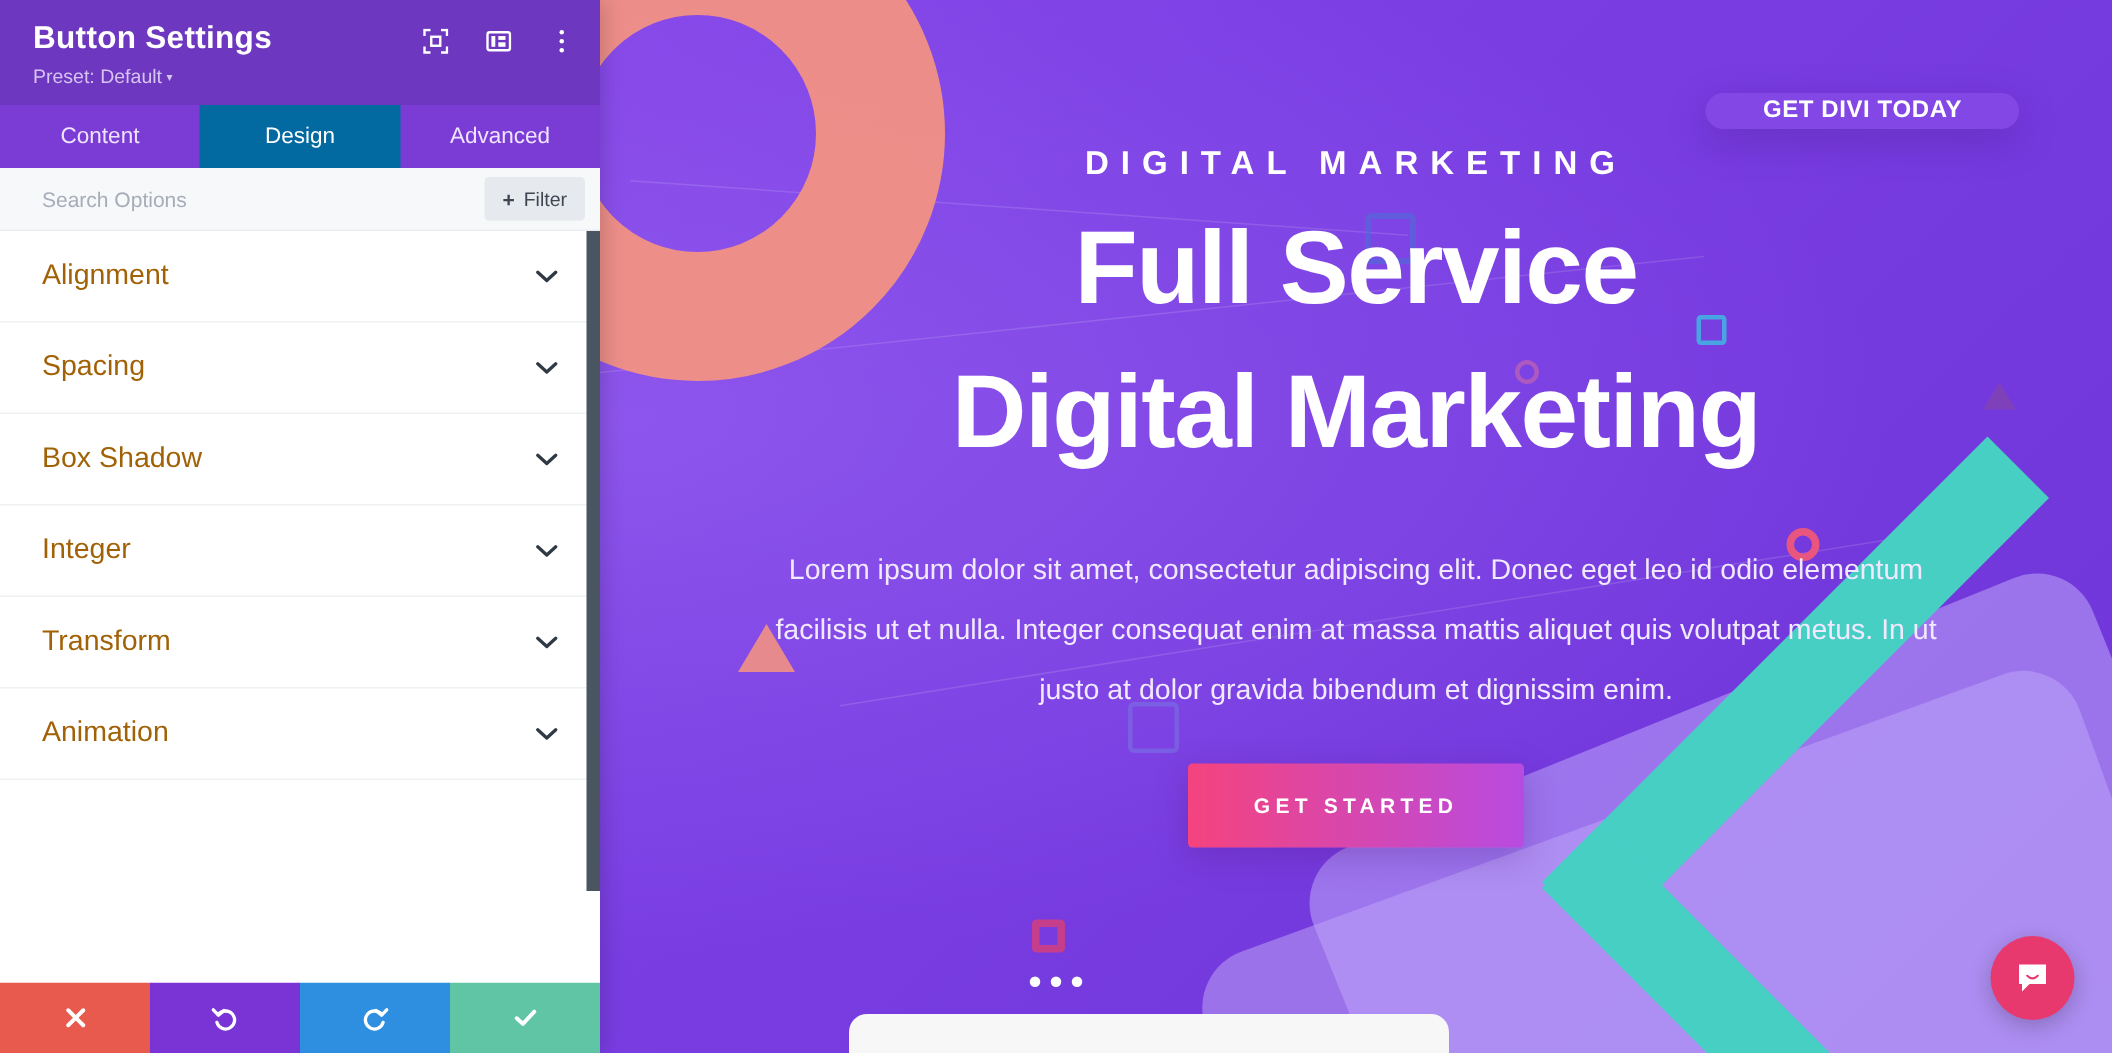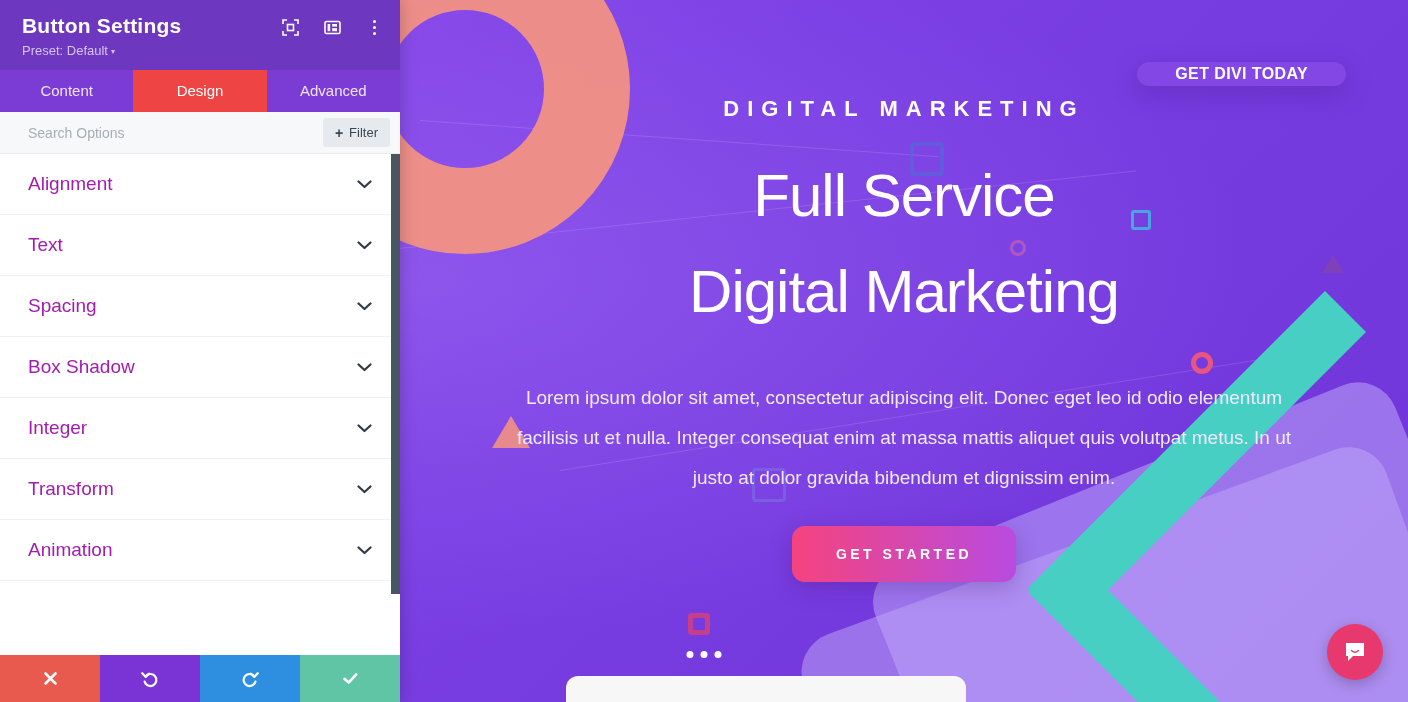--- a/index.html
+++ b/index.html
@@ -86,31 +86,31 @@
   .hero-content {
     position: absolute; left: 400px; top: 0; width: 1008px; height: 702px;
     text-align: center;
   }
   .eyebrow {
     margin-top: 96px;
     font-size: 22px; font-weight: bold; letter-spacing: 8px;
     color: #ffffff;
   }
   .hero-title {
-    margin-top: 26px;
-    font-size: 60px; line-height: 96px; font-weight: normal;
+    margin-top: 9px;
+    font-size: 69px; line-height: 96px; font-weight: bold;
     color: #ffffff; letter-spacing: -1px;
   }
   .hero-para {
     margin: 38px auto 0 auto; width: 780px;
     font-size: 19px; line-height: 40px; color: #F1E9FF; font-weight: 400;
   }
   .cta-started {
     display: inline-block; margin-top: 28px;
-    padding: 20px 44px; border: 0; border-radius: 13px;
+    padding: 20px 44px; border: 0; border-radius: 3px;
     background: linear-gradient(90deg, #F5437E 0%, #B84BE0 100%);
     color: #ffffff; font-size: 14px; font-weight: bold; letter-spacing: 3.5px;
     cursor: pointer; box-shadow: 0 6px 22px rgba(80,20,120,.28);
   }
   .dots-menu {
     position: absolute; left: 50%; transform: translateX(-50%);
     bottom: 36px; display: flex; gap: 7px; align-items: center;
     padding: 8px 10px; border-radius: 14px; cursor: pointer;
   }
   .dots-menu span { width: 7px; height: 7px; border-radius: 50%; background: #ffffff; display: block; }
@@ -159,21 +159,21 @@
   .hicon { cursor: pointer; display: flex; align-items: center; justify-content: center;
            width: 20px; height: 20px; }
   .dots-v { display: flex; flex-direction: column; gap: 3px; align-items: center; }
   .dots-v i { width: 3px; height: 3px; border-radius: 50%; background: #ffffff; display: block; }
 
   .tabs { display: flex; background: #7B3CD6; }
   .tab {
     flex: 1; text-align: center; padding: 12px 0 13px 0;
     color: #EFE4FF; font-size: 15px; cursor: pointer;
   }
-  .tab.active { background: #ef4444; color: #ffffff; }
+  .tab.active { background: #0369a1; color: #ffffff; }
 
   .searchbar {
     display: flex; align-items: center; background: #F7F8FA;
     border-bottom: 1px solid #EAECEF; padding: 0 10px 0 28px; height: 42px;
   }
   .search-input {
     flex: 1; border: 0; outline: 0; background: transparent;
     font-size: 14px; color: #ef4444; font-family: "Liberation Sans", sans-serif;
   }
   .search-input::placeholder { color: #A7ADB8; }
@@ -186,21 +186,21 @@
   .filter-plus { font-size: 14px; font-weight: bold; line-height: 1; }
 
   .options {
     flex: 1; overflow-y: auto; position: relative; background: #ffffff;
   }
   .opt-row {
     display: flex; align-items: center; justify-content: space-between;
     padding: 0 28px; height: 61px;
     border-bottom: 1px solid #F0F1F3; cursor: pointer;
   }
-  .opt-label { font-size: 19px; color: #a21caf; font-weight: 400; text-align: center; }
+  .opt-label { font-size: 19px; color: #a16207; font-weight: 400; text-align: center; }
   .chevron-d { color: #2F3A45; display: flex; align-items: center; }
   .panel-scroll-thumb {
     position: absolute; right: 0; top: 0px; width: 9px; height: 440px;
     background: #4A5562;
   }
 
   .panel-actions { display: flex; height: 47px; }
   .act {
     flex: 1; border: 0; cursor: pointer; color: #ffffff;
     display: flex; align-items: center; justify-content: center;
@@ -319,28 +319,20 @@
     <div class="options">
       <div class="opt-row">
         <span class="opt-label">Alignment</span>
         <span class="chevron-d">
           <svg width="15" height="9" viewBox="0 0 15 9">
               <path d="M1.5 1.5 L7.5 7 L13.5 1.5" stroke="currentColor" stroke-width="2.2" fill="none" stroke-linecap="round" stroke-linejoin="round"></path>
             </svg>
         </span>
       </div>
       <div class="opt-row">
-        <span class="opt-label">Text</span>
-        <span class="chevron-d">
-          <svg width="15" height="9" viewBox="0 0 15 9">
-              <path d="M1.5 1.5 L7.5 7 L13.5 1.5" stroke="currentColor" stroke-width="2.2" fill="none" stroke-linecap="round" stroke-linejoin="round"></path>
-            </svg>
-        </span>
-      </div>
-      <div class="opt-row">
         <span class="opt-label">Spacing</span>
         <span class="chevron-d">
           <svg width="15" height="9" viewBox="0 0 15 9">
               <path d="M1.5 1.5 L7.5 7 L13.5 1.5" stroke="currentColor" stroke-width="2.2" fill="none" stroke-linecap="round" stroke-linejoin="round"></path>
             </svg>
         </span>
       </div>
       <div class="opt-row">
         <span class="opt-label">Box Shadow</span>
         <span class="chevron-d">

